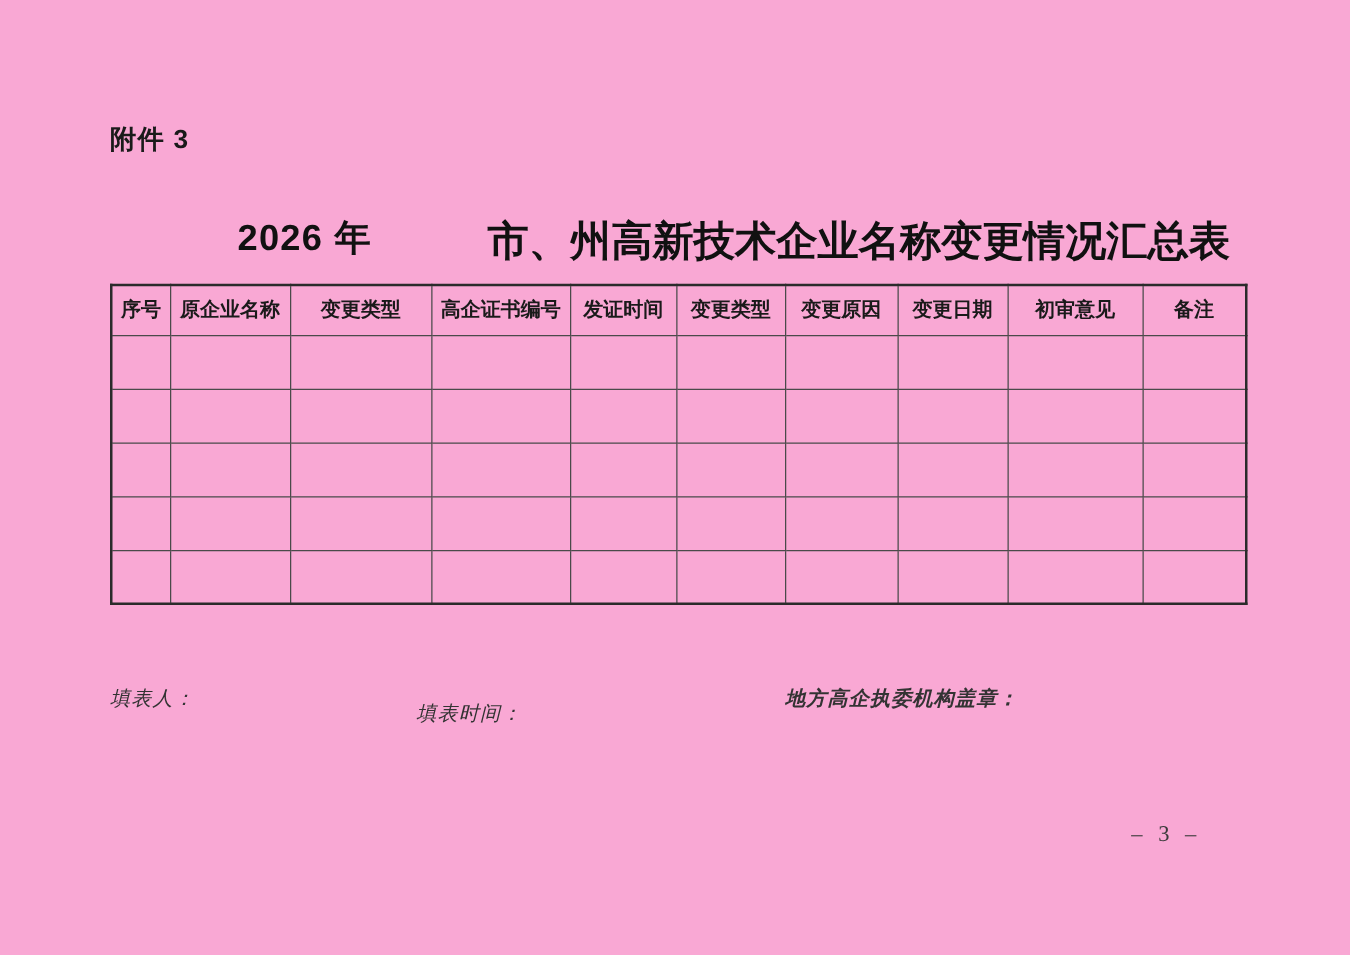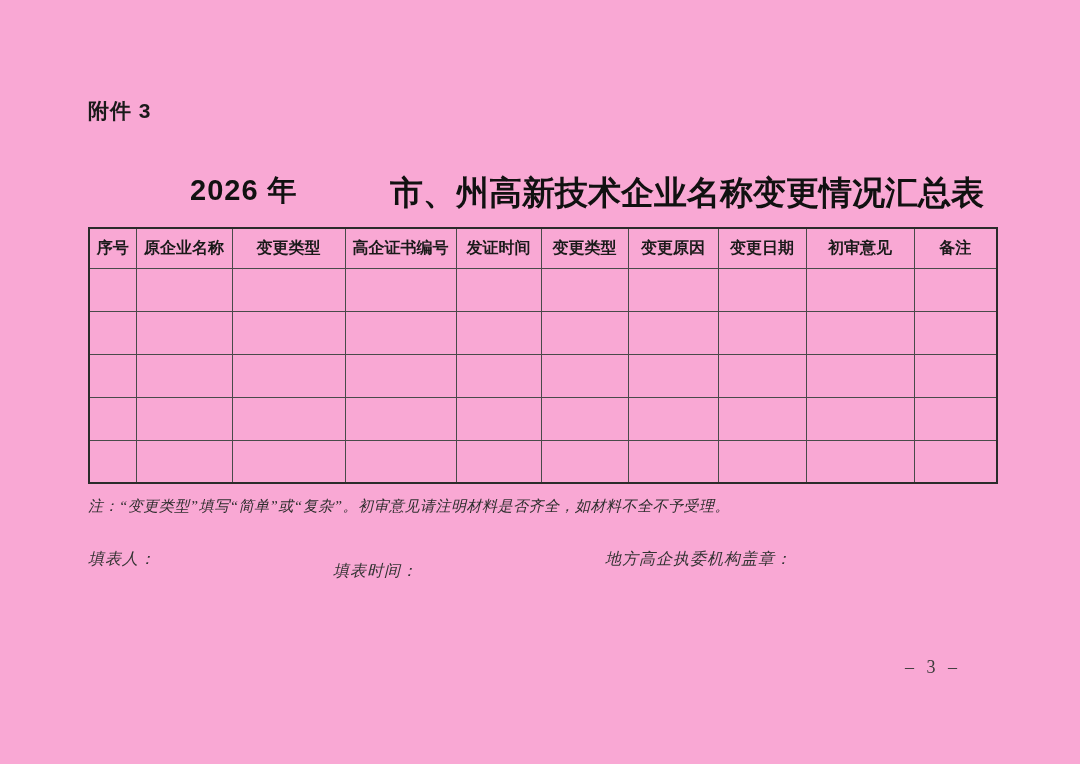--- a/index.html
+++ b/index.html
@@ -96,21 +96,21 @@
     top: 549px;
     width: 992px;
     height: 24px;
     font-family: "Liberation Serif", "DejaVu Serif", serif;
     font-style: italic;
     font-size: 16px;
     color: #333333;
   }
   .footer-filler   { position: absolute; left: 88px;  top: 0; letter-spacing: 1px; }
   .footer-time     { position: absolute; left: 333px; top: 12px; letter-spacing: 1px; }
-  .footer-stamp    { position: absolute; left: 605px; top: 0; letter-spacing: 1px; }
+  .footer-stamp    { position: absolute; left: 628px; top: 0; letter-spacing: 1px; font-weight: bold; }
   .page-number {
     position: absolute;
     left: 858px;
     top: 657px;
     width: 150px;
     text-align: center;
     font-family: "Liberation Serif", "DejaVu Serif", serif;
     font-size: 18px;
     color: #3b3b3b;
     letter-spacing: 4px;
@@ -212,21 +212,20 @@
         <td></td>
           <td></td>
         <td></td>
           <td></td>
         <td></td>
           <td></td>
       </tr>
     </tbody>
   </table>
 
-  <div class="note">注：“变更类型”填写“简单”或“复杂”。初审意见请注明材料是否齐全，如材料不全不予受理。</div>
 
   <div class="footer-row">
     <span class="footer-filler">填表人：</span>
     <span class="footer-time">填表时间：</span>
     <span class="footer-stamp">地方高企执委机构盖章：</span>
   </div>
 
   <div class="page-number">– 3 –</div>
 
 </div>

